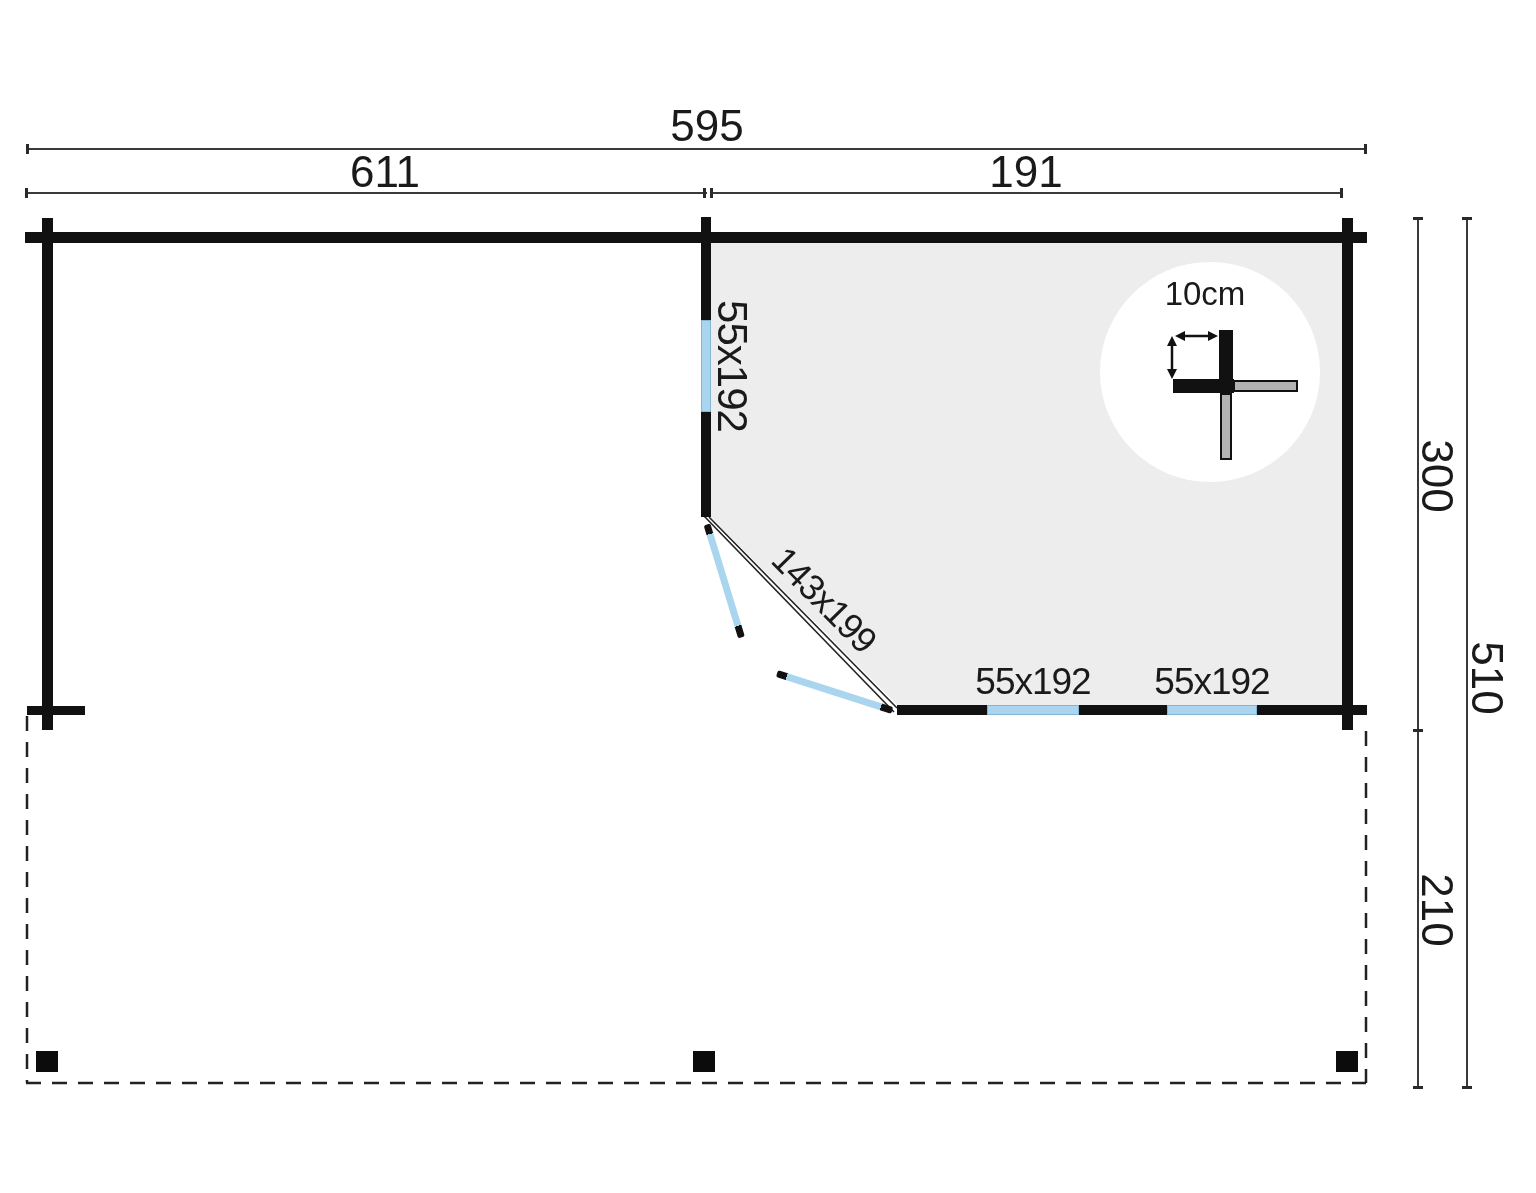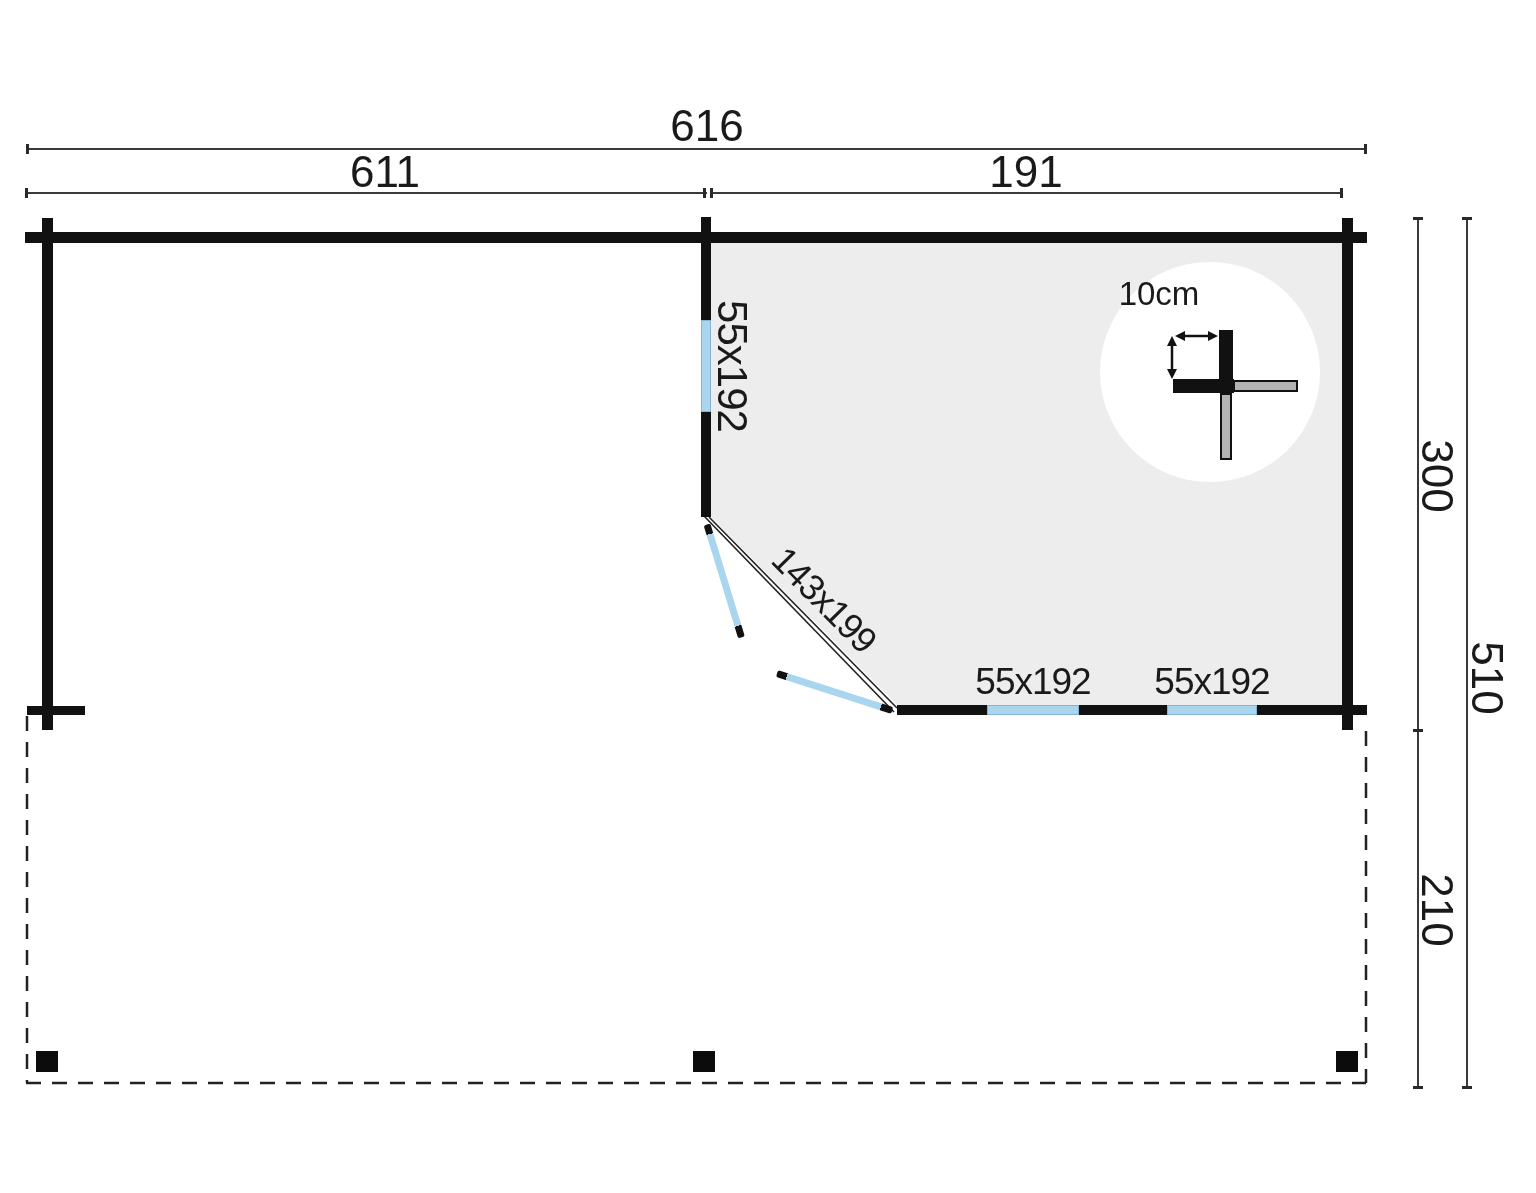--- a/index.html
+++ b/index.html
@@ -65,21 +65,21 @@
     <g>
       <line x1="1172" y1="342" x2="1172" y2="373" stroke="#111" stroke-width="2.5"></line>
       <polygon points="1172,336 1167,346 1177,346" fill="#111"></polygon>
       <polygon points="1172,379 1167,369 1177,369" fill="#111"></polygon>
     </g>
   </svg>
 
   <div class="dimline-h" style="left:27px;top:148px;width:1340px;"></div>
   <div class="tick-v" style="left:26px;top:144px;"></div>
   <div class="tick-v" style="left:1364px;top:144px;"></div>
-  <div class="dim-label" style="left:707px;top:126px;">616</div>
+  <div class="dim-label" style="left:707px;top:126px;">595</div>
 
   <div class="dimline-h" style="left:26px;top:192px;width:681px;"></div>
   <div class="tick-v" style="left:25px;top:188px;"></div>
   <div class="tick-v" style="left:703px;top:188px;"></div>
   <div class="dim-label" style="left:385px;top:172px;">611</div>
 
   <div class="dimline-h" style="left:710px;top:192px;width:633px;"></div>
   <div class="tick-v" style="left:710px;top:188px;"></div>
   <div class="tick-v" style="left:1340px;top:188px;"></div>
   <div class="dim-label" style="left:1026px;top:172px;">191</div>
@@ -113,21 +113,21 @@
   <div class="wall" style="left:1257px;top:705px;width:110px;height:10px;"></div>
 
   <div class="door-leaf" style="left:707px;top:521px;width:118px;transform-origin:0 50%;transform:rotate(73deg);"></div>
   <div class="door-leaf" style="left:777px;top:670px;width:121px;transform-origin:0 50%;transform:rotate(17.8deg);"></div>
 
   <div class="win-label rot" style="left:732px;top:366px;font-size:42px;">55x192</div>
   <div class="win-label" style="left:1033px;top:681px;">55x192</div>
   <div class="win-label" style="left:1212px;top:681px;">55x192</div>
   <div class="door-label" style="left:824px;top:600px;">143x199</div>
 
-  <div class="detail-label" style="left:1159px;top:293px;">10cm</div>
+  <div class="detail-label" style="left:1205px;top:293px;">10cm</div>
   <div class="log-black" style="left:1219px;top:330px;width:14px;height:63px;"></div>
   <div class="log-black" style="left:1173px;top:379px;width:61px;height:14px;"></div>
   <div class="log-gray" style="left:1233px;top:380px;width:65px;height:12px;"></div>
   <div class="log-gray" style="left:1220px;top:393px;width:12px;height:67px;"></div>
 
   <div class="post" style="left:36px;top:1051px;"></div>
   <div class="post" style="left:693px;top:1051px;"></div>
   <div class="post" style="left:1336px;top:1051px;"></div>
 
 </div>

